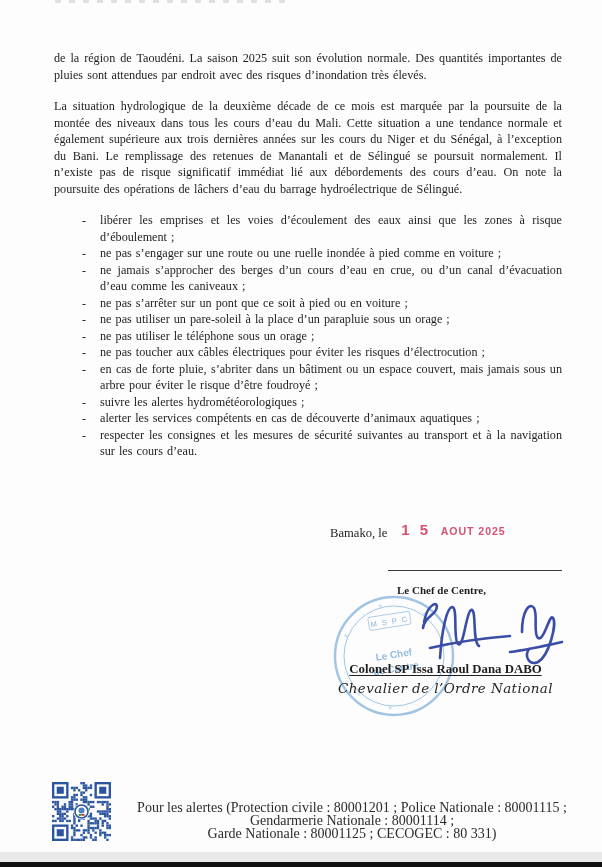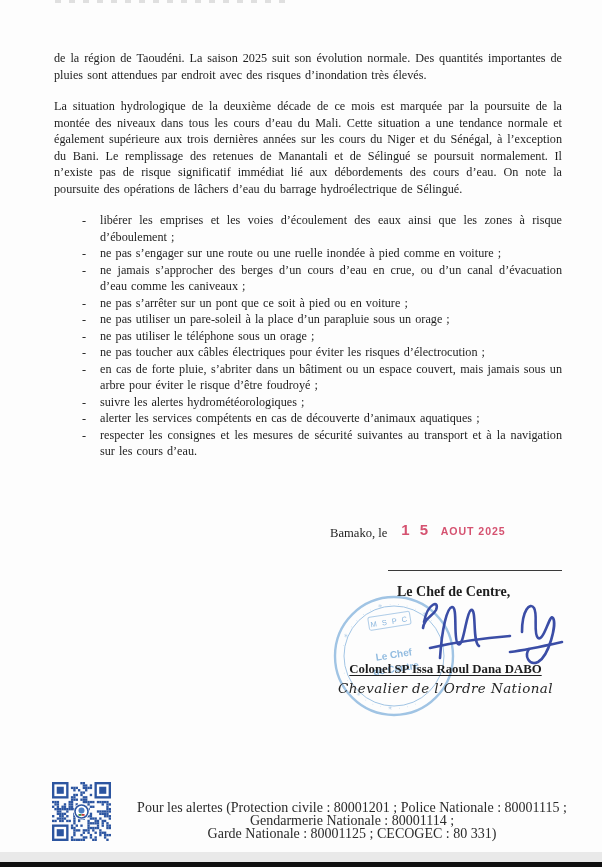--- a/index.html
+++ b/index.html
@@ -22,21 +22,21 @@
   .li .marker{flex:0 0 18px;margin-left:28px;text-align:left;}
   .li .litext{flex:1;text-align:justify;}
   .dateline{position:absolute;top:523px;left:330px;font-size:12.6px;white-space:nowrap;}
   .date-stamp{
     display:inline-block;margin-left:14px;position:relative;top:-2px;
     font-family:"Liberation Sans",sans-serif;font-weight:bold;color:#d55270;
   }
   .date-stamp .day{font-size:15px;letter-spacing:3px;margin-right:7px;}
   .date-stamp .rest{font-size:11.5px;letter-spacing:1px;transform:scaleX(.92);display:inline-block;}
   .date-underline{position:absolute;top:570px;left:388px;width:174px;height:0;border-top:1.4px solid #3a3a3a;}
-  .role-title{position:absolute;top:584px;left:397px;font-size:14px;font-weight:bold;}
+  .role-title{position:absolute;top:584px;left:397px;font-size:11px;font-weight:bold;}
   .stamp-svg{position:absolute;top:592px;left:330px;}
   .signature-svg{position:absolute;top:594px;left:406px;}
   .signer-name{
     position:absolute;top:662px;left:328px;width:235px;text-align:center;
     font-size:12.8px;font-weight:bold;text-decoration:underline;text-underline-offset:2px;
   }
   .signer-honor{
     position:absolute;top:680px;left:328px;width:235px;text-align:center;
     font-family:"DejaVu Serif",serif;font-style:italic;font-size:13.5px;color:#262626;letter-spacing:.4px;
   }

